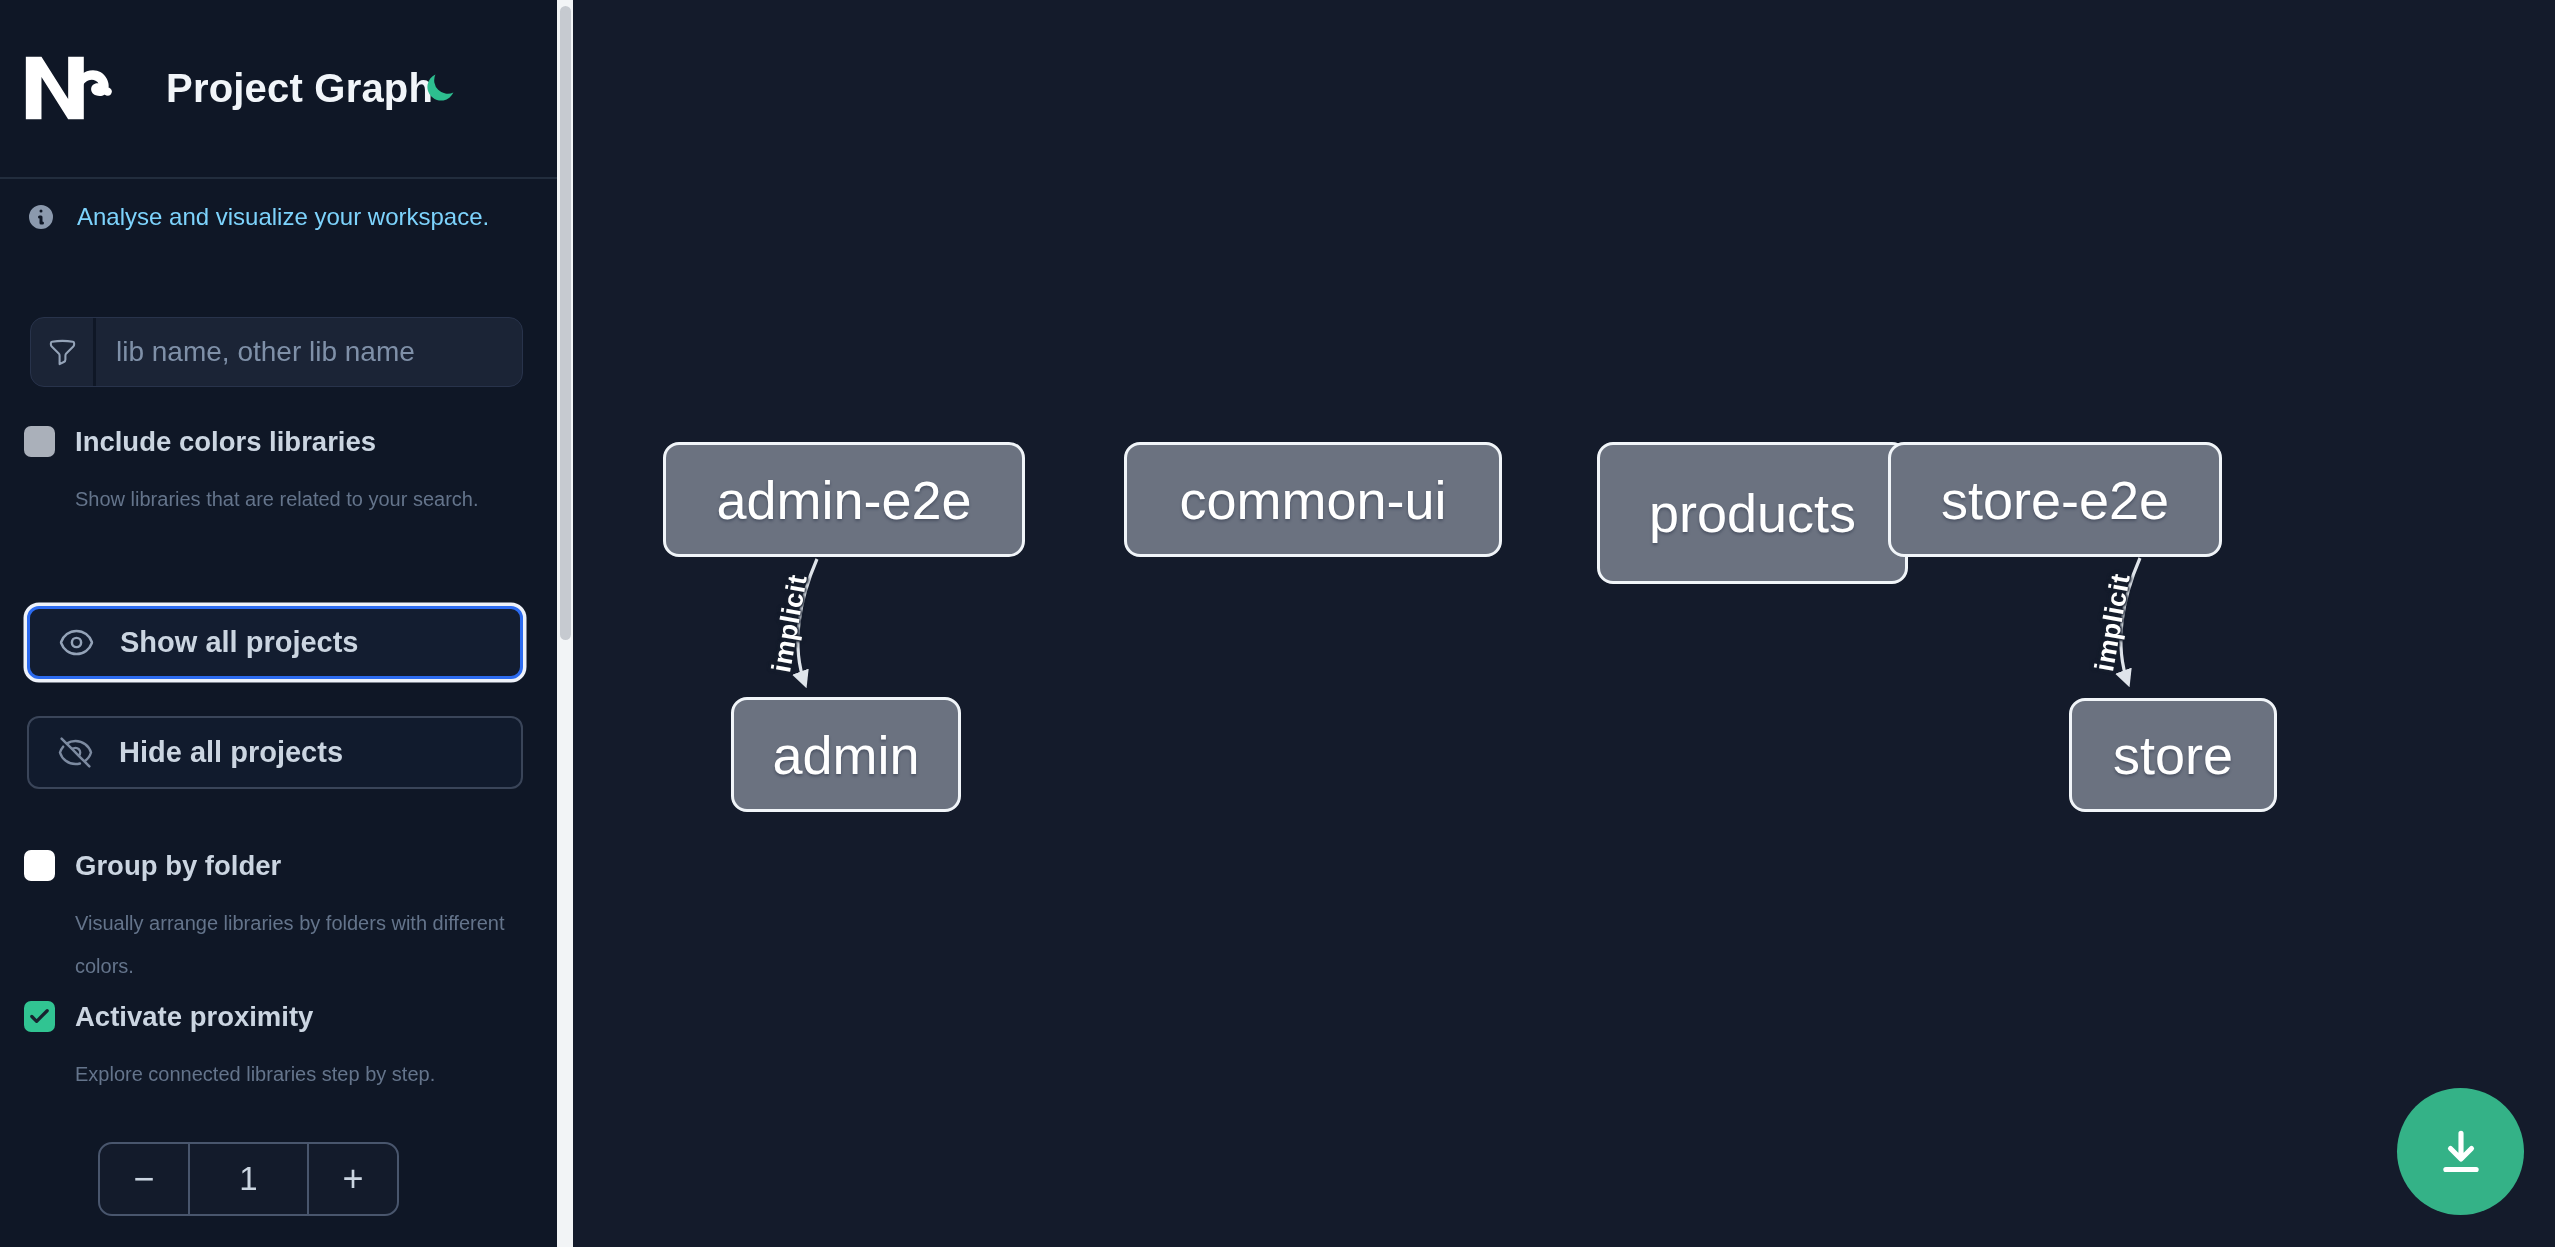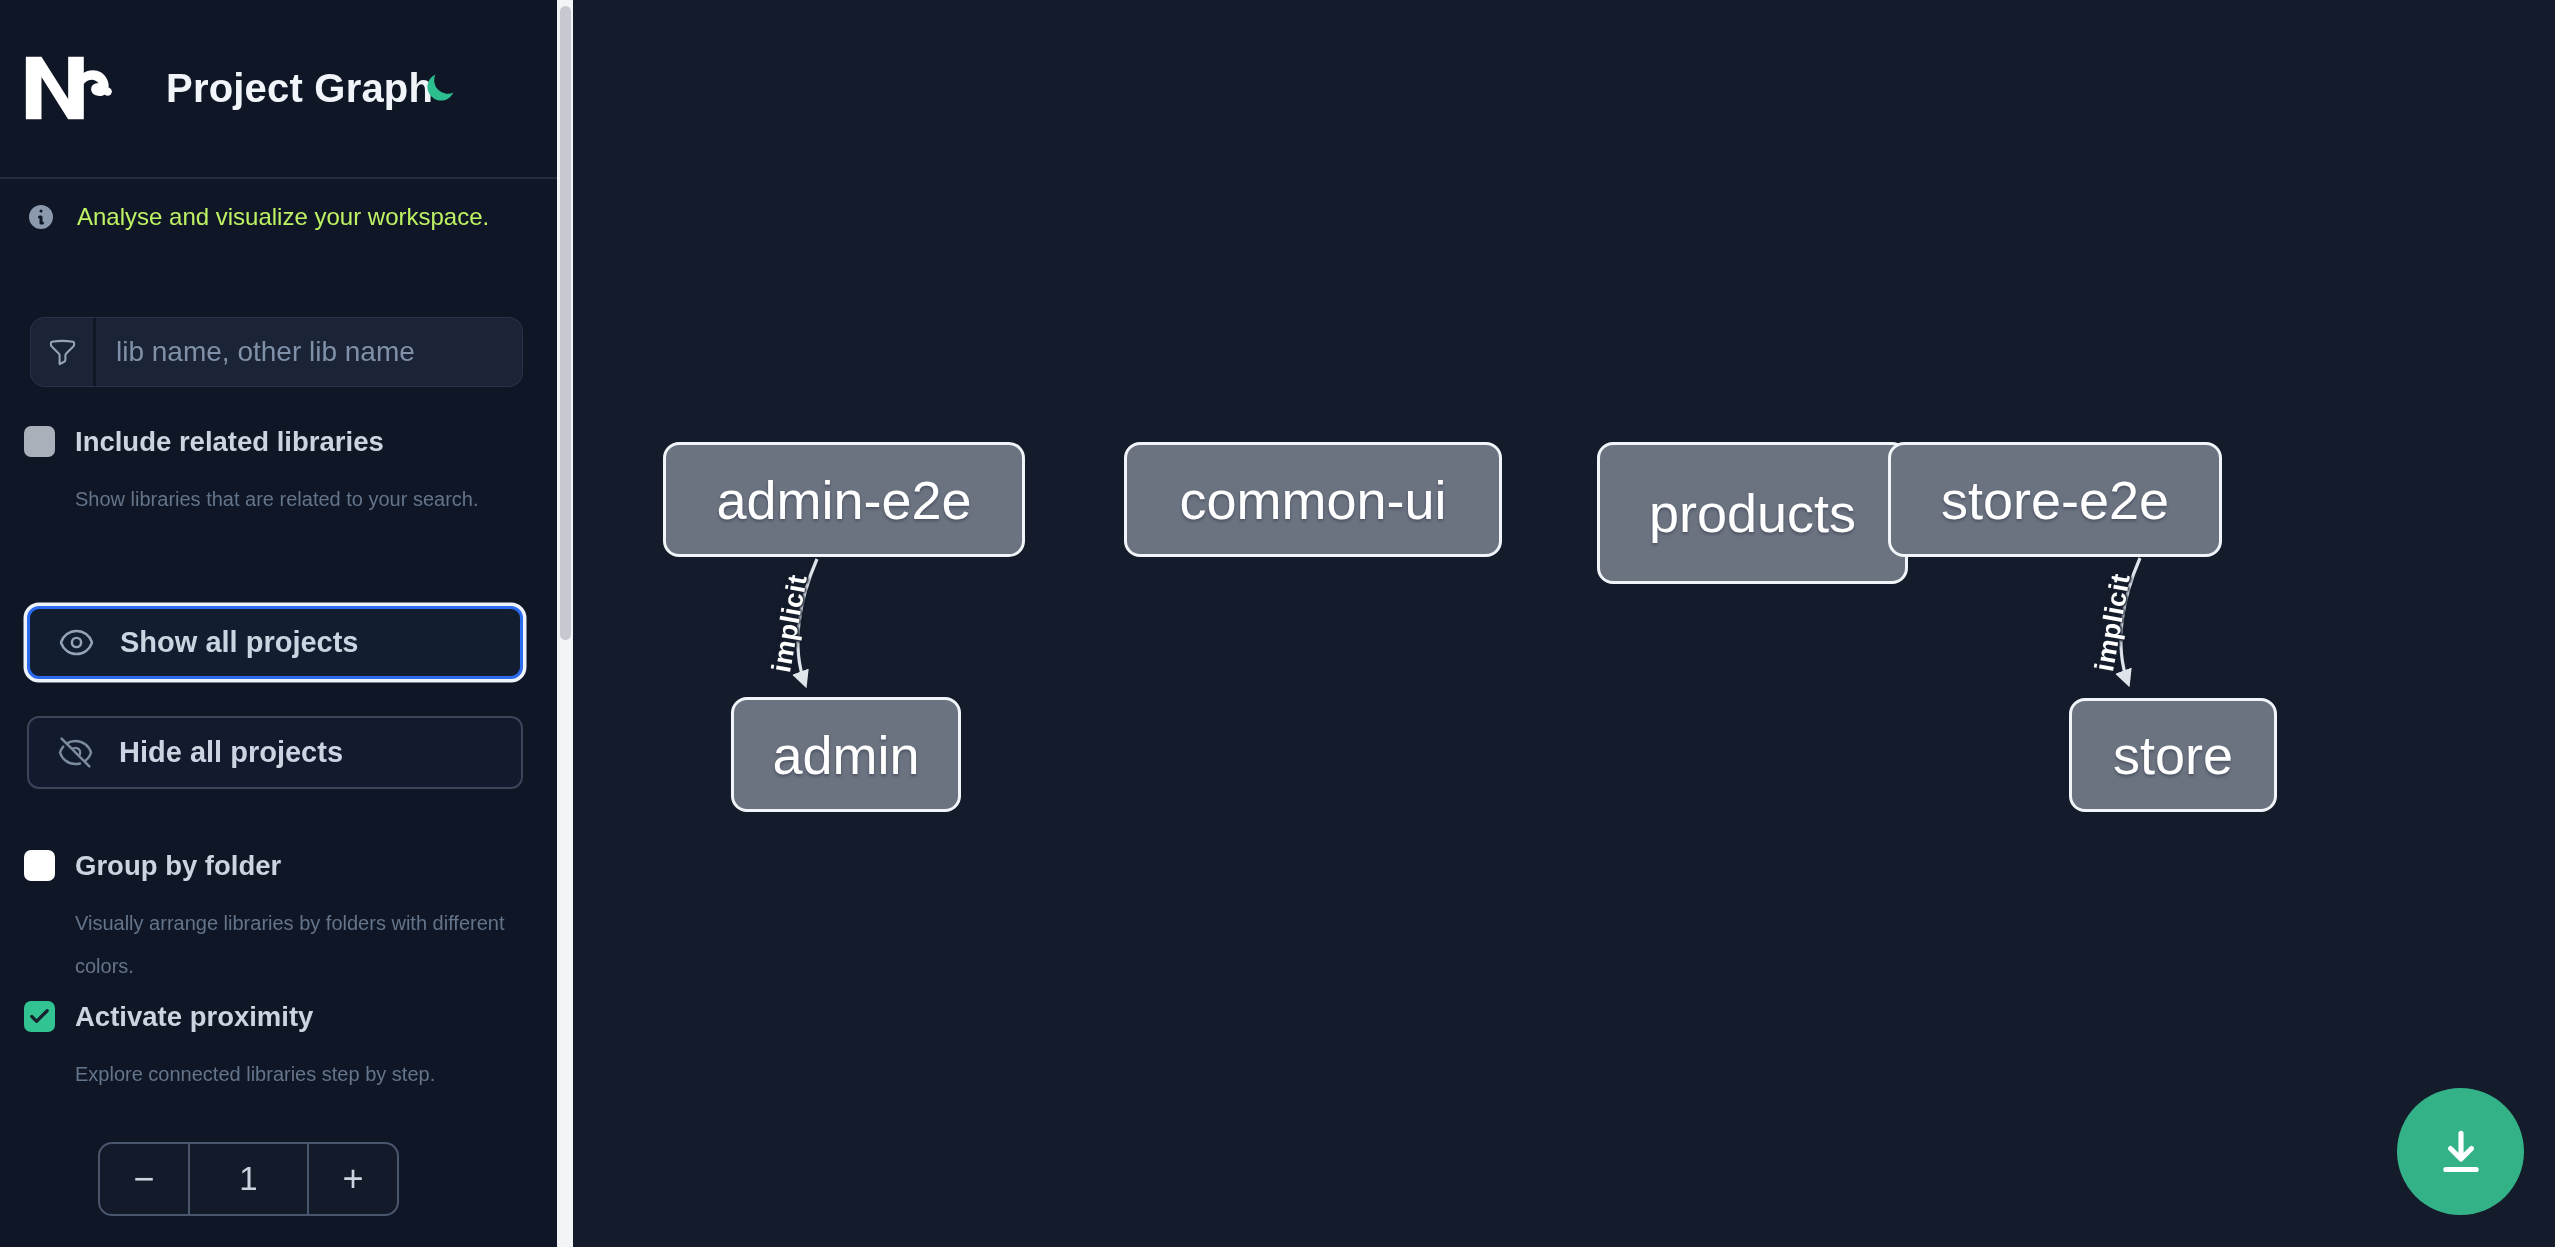--- a/index.html
+++ b/index.html
@@ -24,21 +24,21 @@
   .logo { position:absolute; left:24px; top:54px; width:92px; height:66px; }
   .title { position:absolute; left:166px; top:66px; font-size:40px; font-weight:600;
     color:#f1f5f9; letter-spacing:.2px; }
   .moon { position:absolute; left:424px; top:70px; width:34px; height:34px; cursor:pointer; }
   .header-divider { position:absolute; left:0; top:177px; width:557px; height:2px;
     background:rgba(71,85,105,.35); }
 
   
   .intro { position:absolute; left:26px; top:202px; display:flex; align-items:center; gap:21px; }
   .intro svg { width:30px; height:30px; flex:none; }
-  .intro-text { font-size:24px; color:#bef264; }
+  .intro-text { font-size:24px; color:#7dd3fc; }
 
   
   .filter { position:absolute; left:30px; top:317px; width:493px; height:70px;
     background:#1b2436; border:1px solid #28334b; border-radius:14px;
     display:flex; align-items:stretch; overflow:hidden; }
   .filter-iconcell { width:65px; display:flex; align-items:center; justify-content:center;
     border-right:3px solid #0f1726; flex:none; }
   .filter-iconcell svg { width:31px; height:31px; }
   .filter input { flex:1; background:transparent; border:none; outline:none;
     font-family:"Liberation Sans", sans-serif;
@@ -139,21 +139,21 @@
       <div class="filter-iconcell">
         <svg viewBox="0 0 24 24" fill="none" stroke="#94a3b8" stroke-width="1.6" stroke-linecap="round" stroke-linejoin="round">
           <path d="M12 3c2.755 0 5.455.232 8.083.678.533.09.917.556.917 1.096v1.044a2.25 2.25 0 01-.659 1.591l-5.432 5.432a2.25 2.25 0 00-.659 1.591v2.927a2.25 2.25 0 01-1.244 2.013L9.75 21v-6.568a2.25 2.25 0 00-.659-1.591L3.659 7.409A2.25 2.25 0 013 5.818V4.774c0-.54.384-1.006.917-1.096A48.32 48.32 0 0112 3z"></path>
         </svg>
       </div>
       <input type="text" placeholder="lib name, other lib name" style="">
     </div>
 
     <div class="opt" id="opt-include">
       <span class="box gray"></span>
-      <div class="lbl">Include related libraries</div>
+      <div class="lbl">Include colors libraries</div>
       <div class="desc">Show libraries that are related to your search.</div>
     </div>
 
     <div class="sbtn" id="btn-show">
       <svg viewBox="0 0 24 24" fill="none" stroke="#94a3b8" stroke-width="1.6" stroke-linecap="round" stroke-linejoin="round">
         <path d="M2.036 12.322a1.012 1.012 0 010-.639C3.423 7.51 7.36 4.5 12 4.5c4.638 0 8.573 3.007 9.963 7.178.07.207.07.431 0 .639C20.577 16.49 16.64 19.5 12 19.5c-4.638 0-8.573-3.007-9.963-7.178z"></path>
         <path d="M15 12a3 3 0 11-6 0 3 3 0 016 0z"></path>
       </svg>
       <span class="sbtn-lbl">Show all projects</span>
     </div>

